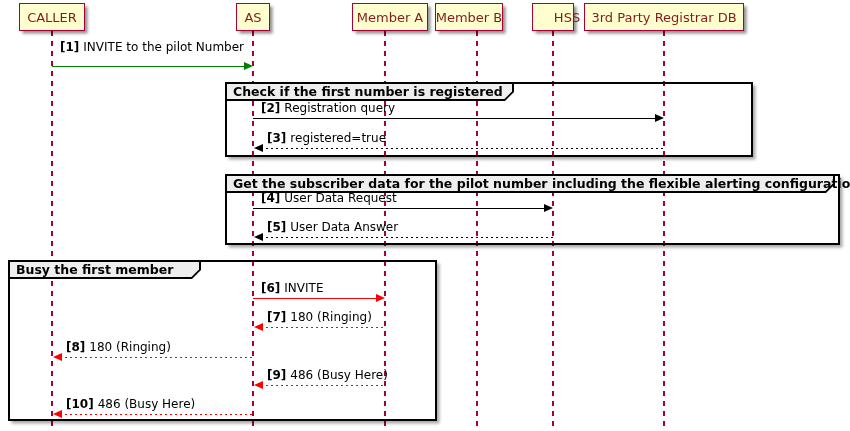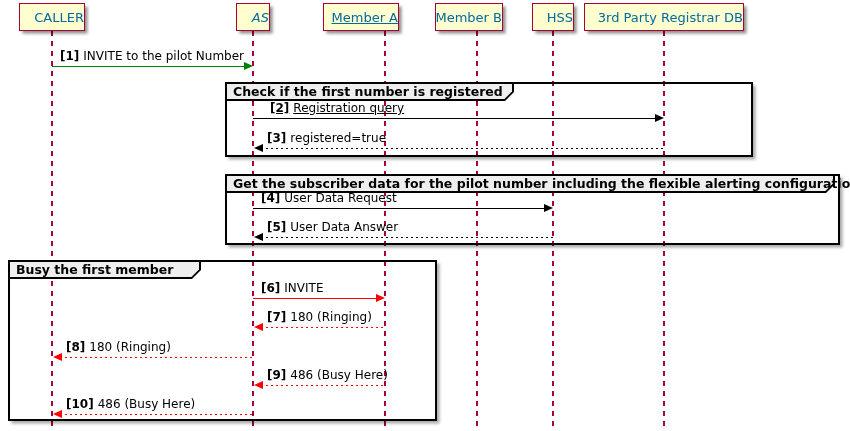--- a/index.html
+++ b/index.html
@@ -11,22 +11,22 @@
     overflow:hidden;
   }
   .lifeline {
     position:absolute; top:31px; width:2px; z-index:1;
     background:repeating-linear-gradient(to bottom,var(--ll) 0 5px,transparent 5px 10px);
   }
   .pbox {
     position:absolute; top:3px; height:28px; box-sizing:border-box;
     border:1.5px solid var(--pb); background:var(--pf);
     box-shadow:2.5px 2.5px 3px rgba(0,0,0,0.45);
-    display:flex; align-items:center; justify-content:flex-end;
-    font-size:13px; color:#0369a1; z-index:5; white-space:nowrap;
+    display:flex; align-items:center; justify-content:center;
+    font-size:13px; color:#7f1d1d; z-index:5; white-space:nowrap;
   }
   .grp {
     position:absolute; box-sizing:border-box;
     border:2px solid var(--gb); background:transparent;
     box-shadow:2.5px 2.5px 3px rgba(0,0,0,0.35); z-index:2;
   }
   .grp-title { position:absolute; height:19px; z-index:3; }
   .grp-title-bg {
     position:absolute; inset:0; background:var(--gb);
     clip-path:polygon(0 0,100% 0,100% calc(100% - 9px),calc(100% - 9px) 100%,0 100%);
@@ -51,25 +51,25 @@
 </style>
 </head>
 <body>
 
 <div id="canvas" style="--pf: #FEFECE; --pb: #A80036; --ll: #A80036; --gb: #000000; --gt: #EEEEEE; background: rgb(255, 255, 255);">
     <div class="lifeline" style="left: 51px; height: 400px;"></div>
     <div class="pbox" style="left: 19px; width: 66px;">
       <span>CALLER</span>
     </div>
     <div class="lifeline" style="left: 252px; height: 400px;"></div>
-    <div class="pbox" style="left: 236px; width: 34px; font-style: italic;">
+    <div class="pbox" style="left: 236px; width: 34px;">
       <span>AS</span>
     </div>
     <div class="lifeline" style="left: 384px; height: 400px;"></div>
-    <div class="pbox" style="left: 323px; width: 76px; text-decoration: underline;">
+    <div class="pbox" style="left: 352px; width: 76px;">
       <span>Member A</span>
     </div>
     <div class="lifeline" style="left: 476px; height: 400px;"></div>
     <div class="pbox" style="left: 435px; width: 68px;">
       <span>Member B</span>
     </div>
     <div class="lifeline" style="left: 552px; height: 400px;"></div>
     <div class="pbox" style="left: 532px; width: 42px; padding-left: 28px;">
       <span>HSS</span>
     </div>
@@ -90,24 +90,24 @@
       <span class="grp-title-text">Get the subscriber data for the pilot number including the flexible alerting configuration</span>
     </div>
     <div class="grp" style="left: 8px; top: 260px; width: 429px; height: 161px;"></div>
     <div class="grp-title" style="left: 8px; top: 260px; width: 193px;">
       <div class="grp-title-bg"></div>
       <div class="grp-title-fill"></div>
       <span class="grp-title-text">Busy the first member</span>
     </div>
     <div class="msg-line" style="left: 52px; top: 66px; width: 193px; background: rgb(0, 128, 0);"></div>
     <div class="msg-head" style="border-left: 9.5px solid rgb(0, 128, 0); left: 244px; top: 62px;"></div>
-    <div class="msg-label" style="left: 60px; top: 49px;"><b>[1]</b><span>INVITE to the pilot Number</span></div>
+    <div class="msg-label" style="left: 60px; top: 40px;"><b>[1]</b><span>INVITE to the pilot Number</span></div>
     <div class="msg-line" style="left: 253px; top: 118px; width: 403px; background: rgb(0, 0, 0);"></div>
     <div class="msg-head" style="border-left: 9.5px solid rgb(0, 0, 0); left: 655px; top: 114px;"></div>
-    <div class="msg-label" style="left: 270px; top: 101px; text-decoration: underline;"><b>[2]</b><span>Registration query</span></div>
+    <div class="msg-label" style="left: 261px; top: 101px;"><b>[2]</b><span>Registration query</span></div>
     <div class="msg-line dashed" style="left: 261px; top: 148px; width: 403px; background: repeating-linear-gradient(to right, rgb(0, 0, 0) 0px, rgb(0, 0, 0) 2.5px, transparent 2.5px, transparent 5px);"></div>
     <div class="msg-head" style="border-right: 9.5px solid rgb(0, 0, 0); left: 254px; top: 144px;"></div>
     <div class="msg-label" style="left: 267px; top: 131px;"><b>[3]</b><span>registered=true</span></div>
     <div class="msg-line" style="left: 253px; top: 208px; width: 292px; background: rgb(0, 0, 0);"></div>
     <div class="msg-head" style="border-left: 9.5px solid rgb(0, 0, 0); left: 544px; top: 204px;"></div>
     <div class="msg-label" style="left: 261px; top: 191px;"><b>[4]</b><span>User Data Request</span></div>
     <div class="msg-line dashed" style="left: 261px; top: 237px; width: 292px; background: repeating-linear-gradient(to right, rgb(0, 0, 0) 0px, rgb(0, 0, 0) 2.5px, transparent 2.5px, transparent 5px);"></div>
     <div class="msg-head" style="border-right: 9.5px solid rgb(0, 0, 0); left: 254px; top: 233px;"></div>
     <div class="msg-label" style="left: 267px; top: 220px;"><b>[5]</b><span>User Data Answer</span></div>
     <div class="msg-line" style="left: 253px; top: 298px; width: 124px; background: rgb(255, 0, 0);"></div>

